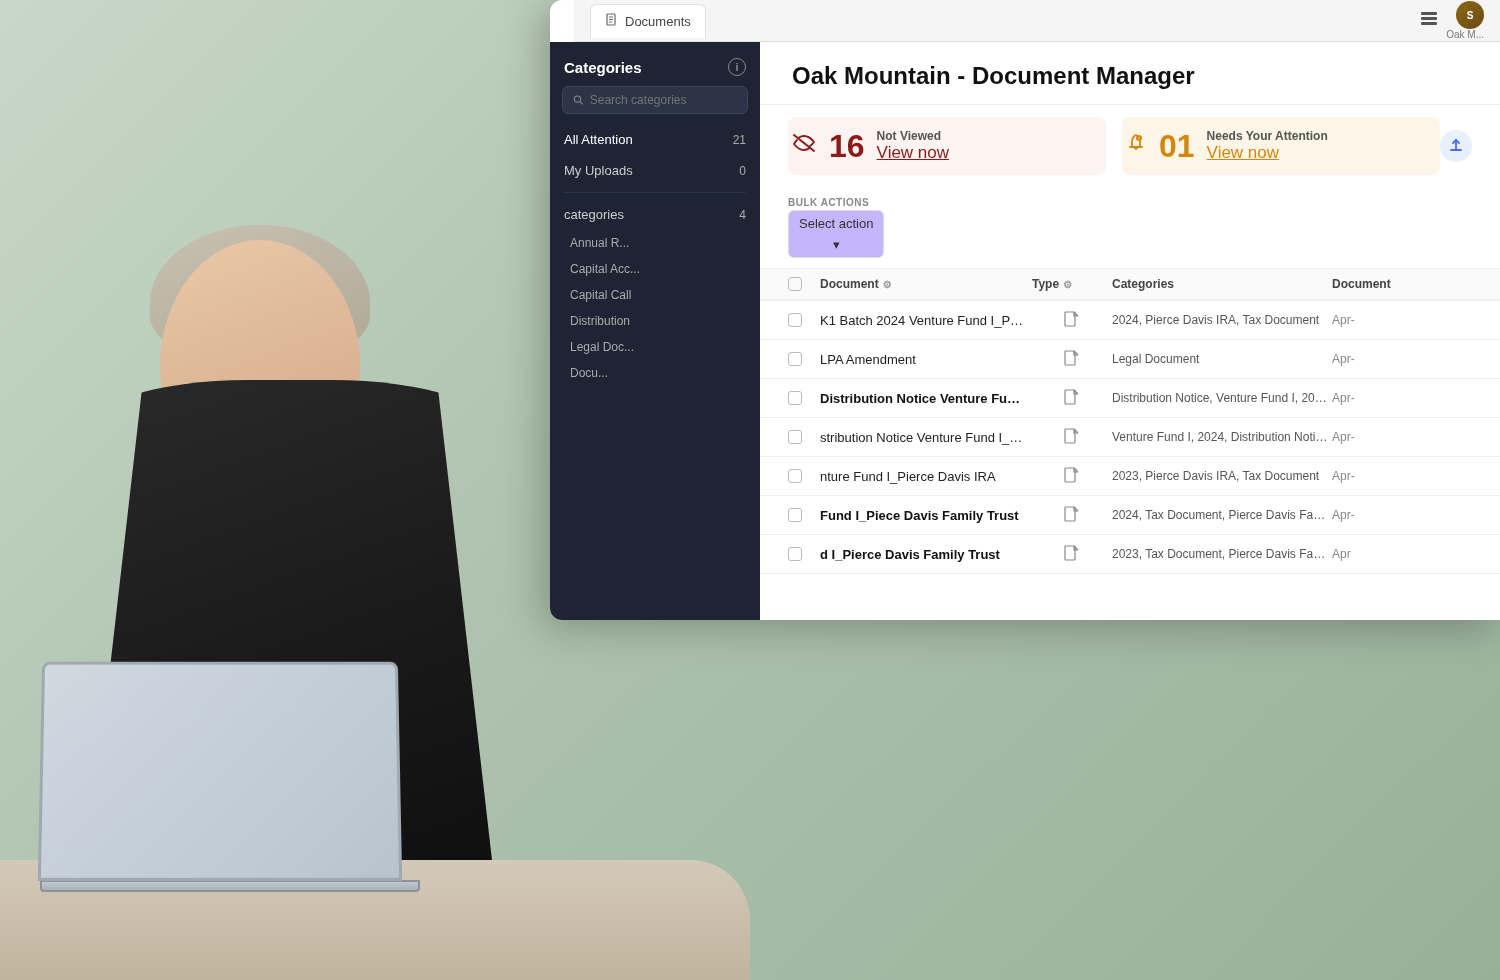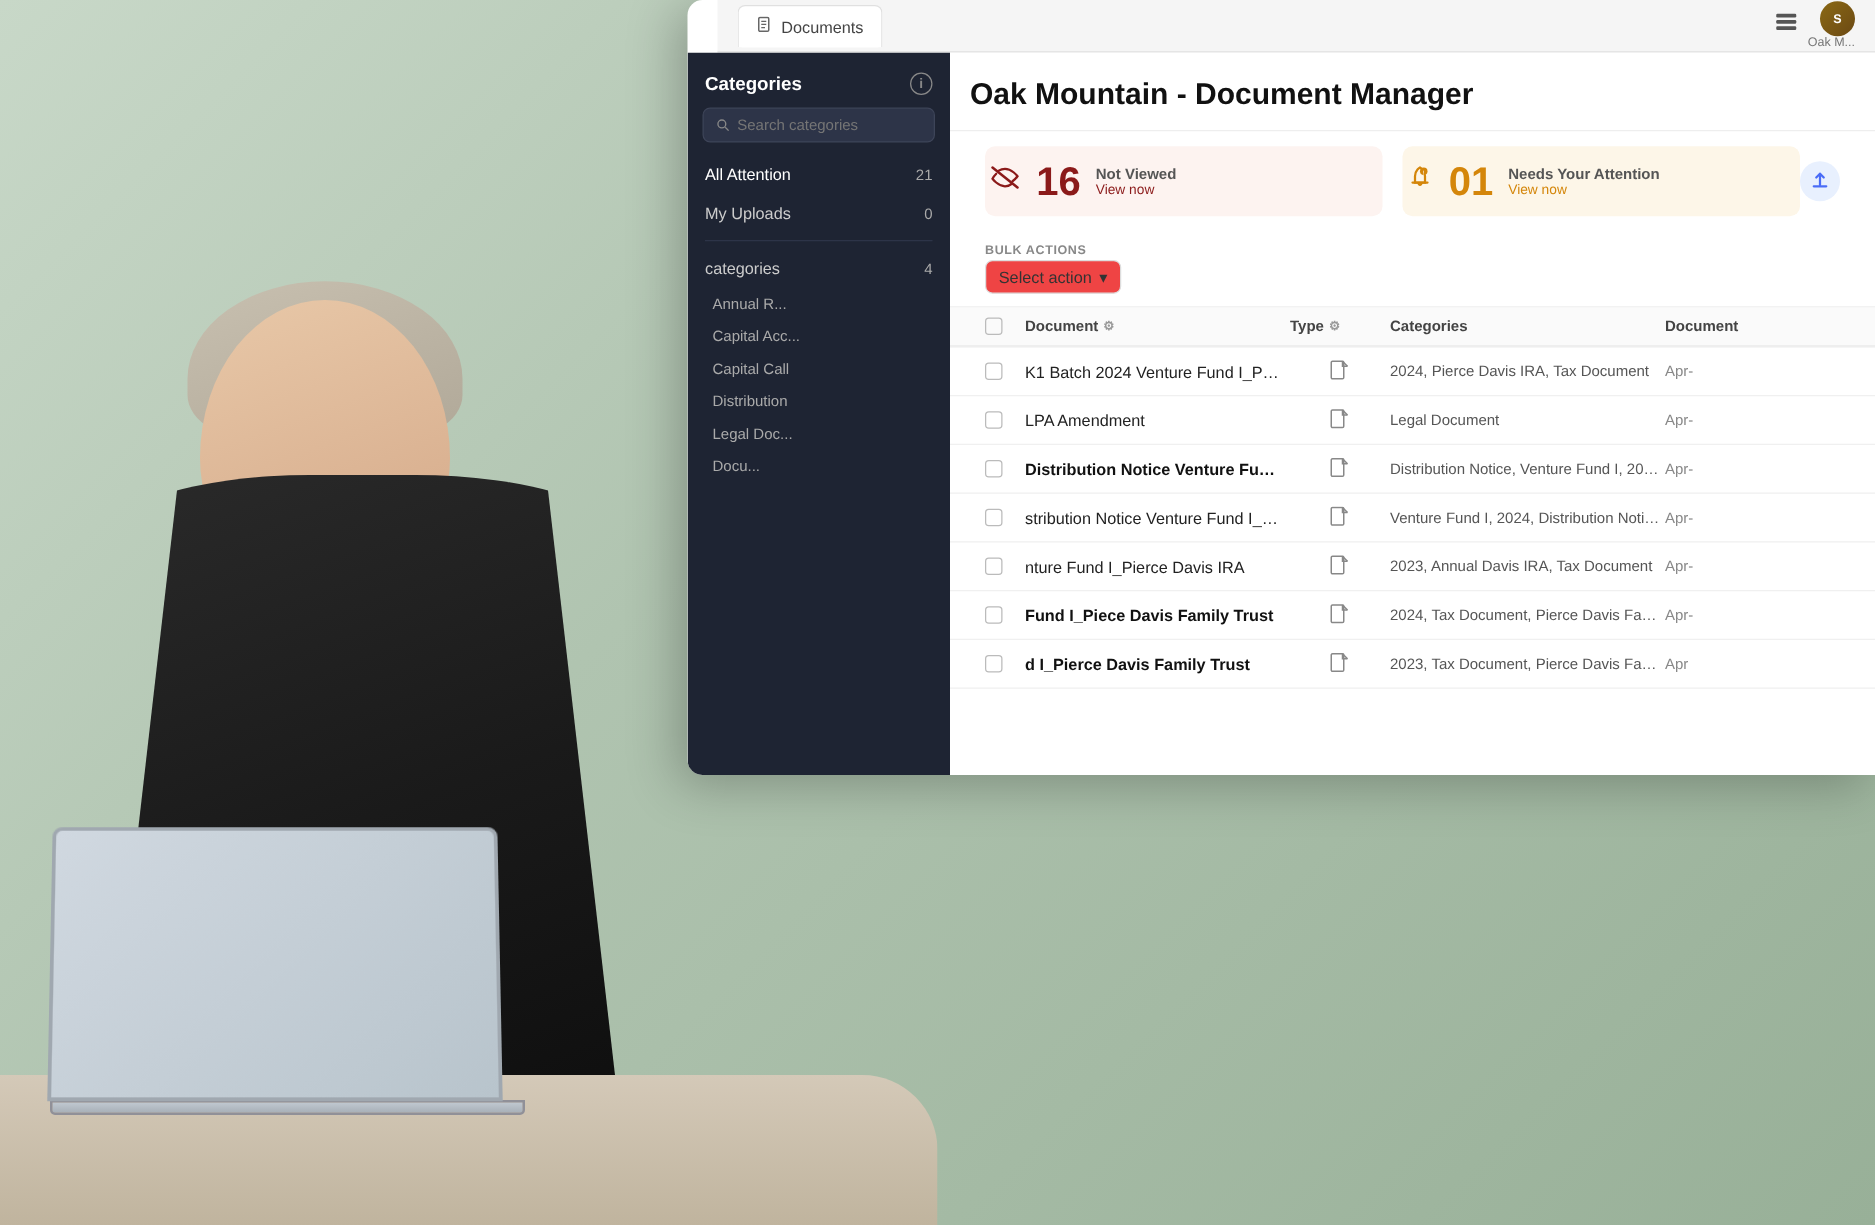--- a/index.html
+++ b/index.html
@@ -232,21 +232,21 @@
     .right-content {
       flex: 1;
       display: flex;
       flex-direction: column;
       overflow: hidden;
       background: #fff;
     }
 
     
     .page-header {
-      padding: 20px 16px 14px;
+      padding: 20px 32px 14px;
       border-bottom: 1px solid #eee;
       flex-shrink: 0;
     }
     .page-title {
       font-size: 24px;
       font-weight: 700;
       color: #111;
     }
 
     
@@ -277,22 +277,23 @@
       line-height: 1;
     }
     .stat-card.not-viewed .stat-number { color: #8b1a1a; }
     .stat-card.attention .stat-number { color: #d4860a; }
     .stat-label {
       font-size: 12px;
       font-weight: 600;
       color: #555;
     }
     .stat-link {
-      font-size: 11px;
+      font-size: 17px;
       color: #8b1a1a;
+      text-decoration: underline;
       cursor: pointer;
     }
     .stat-card.attention .stat-link { color: #d4860a; }
 
     
     .toolbar {
       display: flex;
       align-items: center;
       gap: 12px;
       padding: 10px 28px;
@@ -314,21 +315,22 @@
     .select-dropdown {
       display: flex;
       align-items: center;
       gap: 6px;
       border: 1px solid #ddd;
       border-radius: 6px;
       padding: 5px 10px;
       font-size: 13px;
       color: #333;
       cursor: pointer;
-      background: #ef4444;
+      background: #c4b5fd;
+      flex-direction: column;
     }
     .search-box {
       display: flex;
       align-items: center;
       gap: 8px;
       border: 1px solid #ddd;
       border-radius: 6px;
       padding: 7px 14px;
       flex: 1;
       max-width: 400px;
@@ -693,21 +695,21 @@
               <div class="doc-checkbox"></div>
             </div>
           <div class="doc-name">nture Fund I_Pierce Davis IRA</div>
           <div class="doc-type-icon">
             <svg width="16" height="18" viewBox="0 0 16 18" fill="none">
                 <rect x="1" y="1" width="10" height="14" rx="1" stroke="#888" stroke-width="1.2" fill="none"></rect>
                 <path d="M10 1L14 5" stroke="#888" stroke-width="1.2"></path>
                 <path d="M10 1V5H14" stroke="#888" stroke-width="1.2" fill="none"></path>
               </svg>
           </div>
-          <div class="doc-categories">2023, Annual Davis IRA, Tax Document</div>
+          <div class="doc-categories">2023, Pierce Davis IRA, Tax Document</div>
           <div class="doc-date">Apr-</div>
         </div>
 
         <div class="table-row bold-row">
           <div>
               <div class="doc-checkbox"></div>
             </div>
           <div class="doc-name">Fund I_Piece Davis Family Trust</div>
           <div class="doc-type-icon">
             <svg width="16" height="18" viewBox="0 0 16 18" fill="none">

